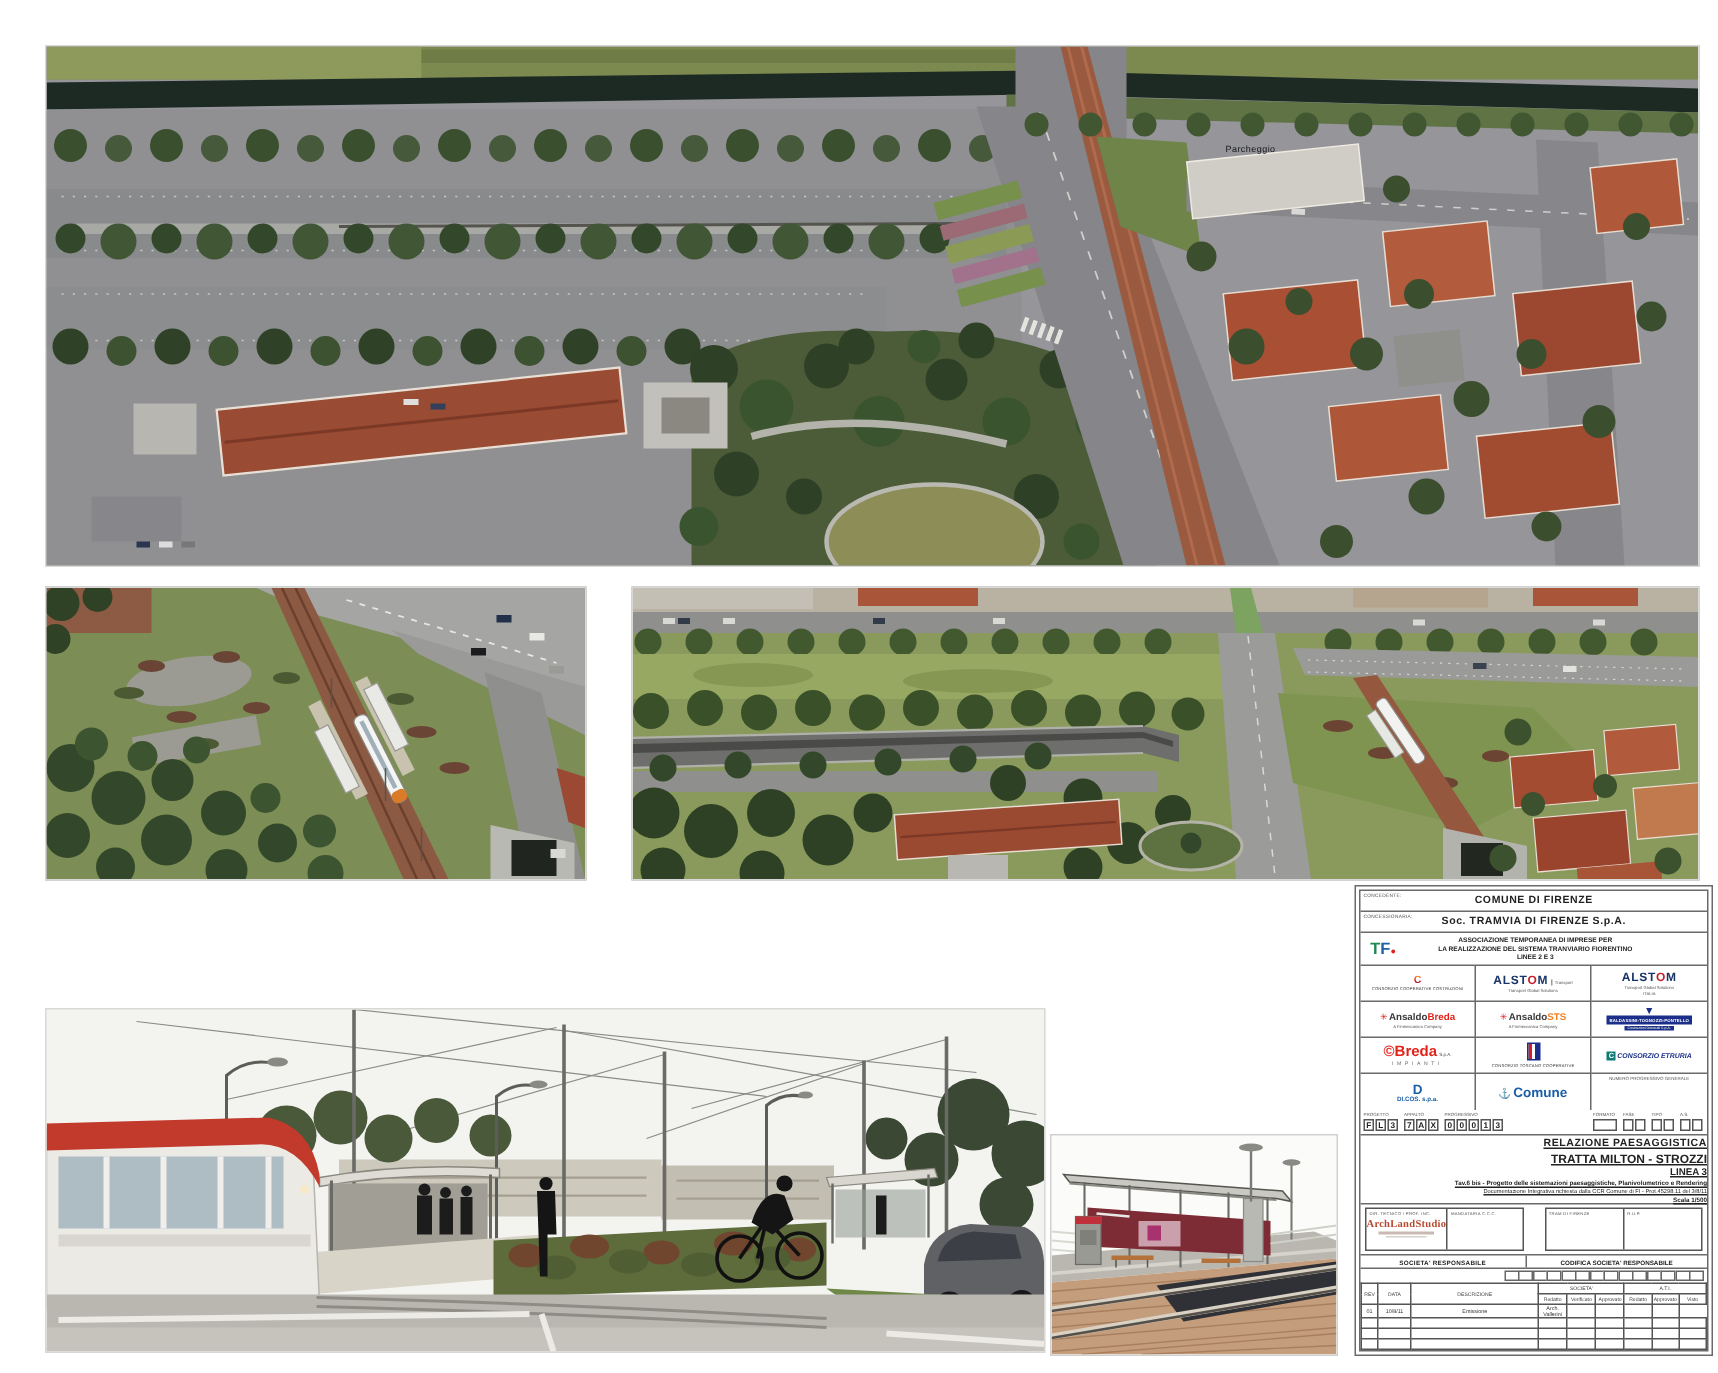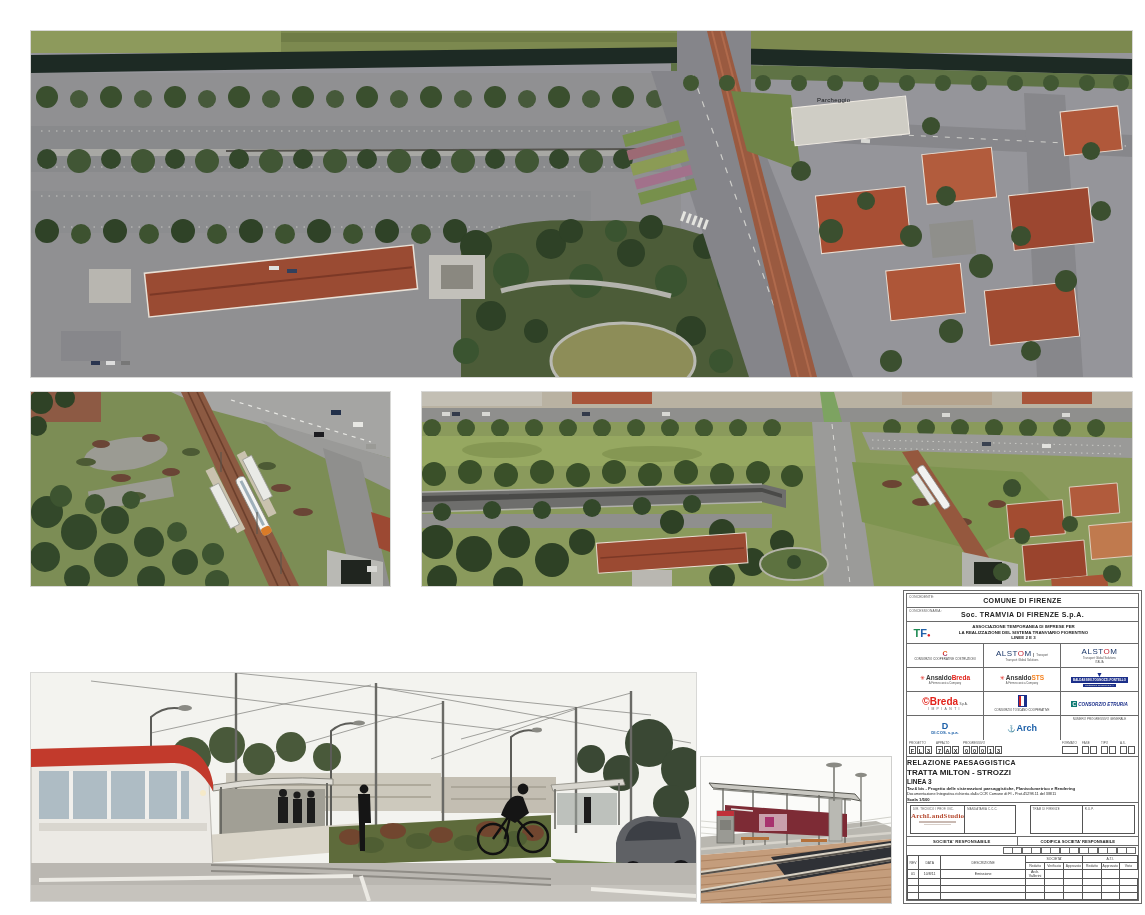--- a/index.html
+++ b/index.html
@@ -18,21 +18,21 @@
   .r-conc .cline{font-weight:bold;font-size:7px;letter-spacing:.4px;}
   .r-ati{height:25px;display:flex;align-items:center;}
   .tf-logo{width:30px;text-align:center;font-size:11px;font-weight:bold;flex:0 0 30px;}
   .tf-t{color:#1e8a52;} .tf-f{color:#2060a8;} .tf-dot{color:#d22;font-size:6px;}
   .ati-txt{flex:1;text-align:center;font-size:4.4px;font-weight:bold;line-height:1.25;padding-right:28px;}
   .logogrid{display:grid;grid-template-columns:1fr 1fr 1fr;}
   .lcell{border-right:1px solid #6a6a6a;border-bottom:1px solid #6a6a6a;height:24px;box-sizing:border-box;display:flex;flex-direction:column;align-items:center;justify-content:center;text-align:center;overflow:hidden;position:relative;}
   .lcell:nth-child(3n){border-right:none;}
   .logogrid .lcell:nth-last-child(-n+3){border-bottom:none;}
   .b{font-weight:bold;}
-  .alstom{color:#1a3668;font-weight:normal;font-size:8px;letter-spacing:.5px;}
+  .alstom{color:#1a3668;font-weight:bold;font-size:8px;letter-spacing:.5px;}
   .alstom .o{color:#c41f2e;}
   .lsub{font-size:2.8px;color:#555;}
   .ansaldo{font-size:6.5px;font-weight:bold;color:#3a3a3a;}
   .breda{color:#e2231a;} .sts{color:#f58220;}
   .sun{color:#e2231a;font-size:6px;margin-right:1px;}
   .btp-bar{background:#1b2f8a;color:#fff;font-size:2.9px;font-weight:bold;padding:1px 2px;letter-spacing:.1px;}
   .btp-sub{background:#1b2f8a;color:#ffd;font-size:2.4px;padding:0 2px;margin-top:1px;}
   .btp-glyph{color:#1b2f8a;font-size:7px;line-height:4px;}
   .ciet{color:#e2231a;font-weight:bold;font-size:10px;line-height:9px;}
   .ciet-spa{font-size:3px;color:#444;}
@@ -49,21 +49,21 @@
   .ccc-ic{font-size:7px;line-height:7px;background:linear-gradient(180deg,#f5a623,#d0021b 60%,#4a90d9);-webkit-background-clip:text;background-clip:text;color:transparent;font-weight:bold;}
 
   .r-codes{height:19px;display:flex;align-items:flex-end;padding:1px 2px 2px;gap:3px;}
   .cg{display:flex;flex-direction:column;align-items:flex-start;}
   .cg .lbl{font-size:3px;color:#555;margin-bottom:1px;}
   .boxes{display:flex;}
   .bx{width:7px;height:8px;border:0.5px solid #555;box-sizing:border-box;text-align:center;font-size:5.5px;line-height:8px;font-weight:bold;margin-right:1px;background:#fff;}
   .bx.w{width:16px;}
   .sp{flex:1;}
 
-  .r-title{height:47px;text-align:left;padding-top:2px;}
+  .r-title{height:47px;text-align:right;padding-top:2px;text-decoration:underline;}
   .t1{font-size:7px;font-weight:bold;letter-spacing:.4px;}
   .t2{font-size:8px;font-weight:bold;margin-top:2px;}
   .t3{font-size:6.5px;font-weight:bold;margin-top:1px;}
   .t4{font-size:4.2px;font-weight:bold;margin-top:1px;}
   .t5{font-size:3.8px;margin-top:1px;}
   .t6{font-size:4.2px;font-weight:bold;margin-top:1px;}
 
   .r-sign{height:33px;display:flex;padding:2px 3px;gap:14px;border-bottom:1px solid #6a6a6a;}
   .sgbox{flex:1;border:0.5px solid #555;display:flex;}
   .sgcol{flex:1;border-right:0.5px solid #555;position:relative;padding-top:6px;text-align:center;}
@@ -802,21 +802,21 @@
         <div class="ccc-cap">CONSORZIO TOSCANO COOPERATIVE</div>
       </div>
       <div class="lcell">
         <div class="etr"><span class="etr-c">C</span><span>CONSORZIO ETRURIA</span></div>
       </div>
       <div class="lcell">
         <div class="dicos-d">D</div>
         <div class="dicos">DI.COS. s.p.a.</div>
       </div>
       <div class="lcell">
-        <div><span class="sirti-gl">⚓</span><span class="sirti">Arch</span></div>
+        <div><span class="sirti-gl">⚓</span><span class="sirti">Comune</span></div>
       </div>
       <div class="lcell numero">
         <div class="tag2">NUMERO PROGRESSIVO GENERALE</div>
       </div>
     </div>
     <div class="tb-row r-codes">
       <div class="cg">
         <span class="lbl">PROGETTO</span>
         <span class="boxes">
               <span class="bx">F</span>

